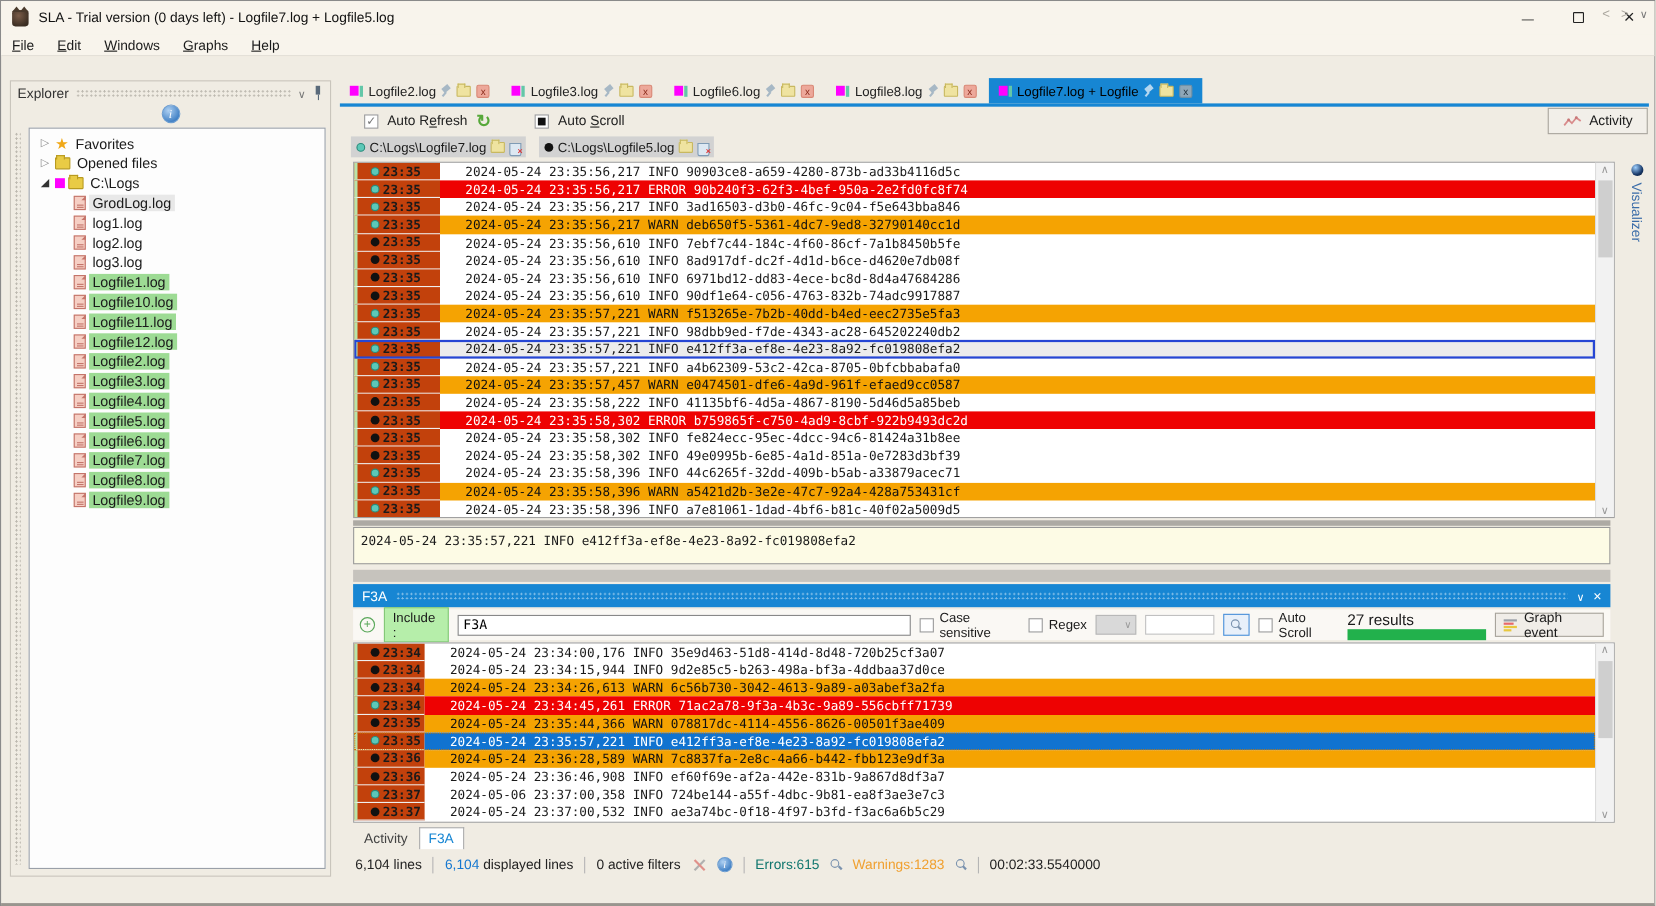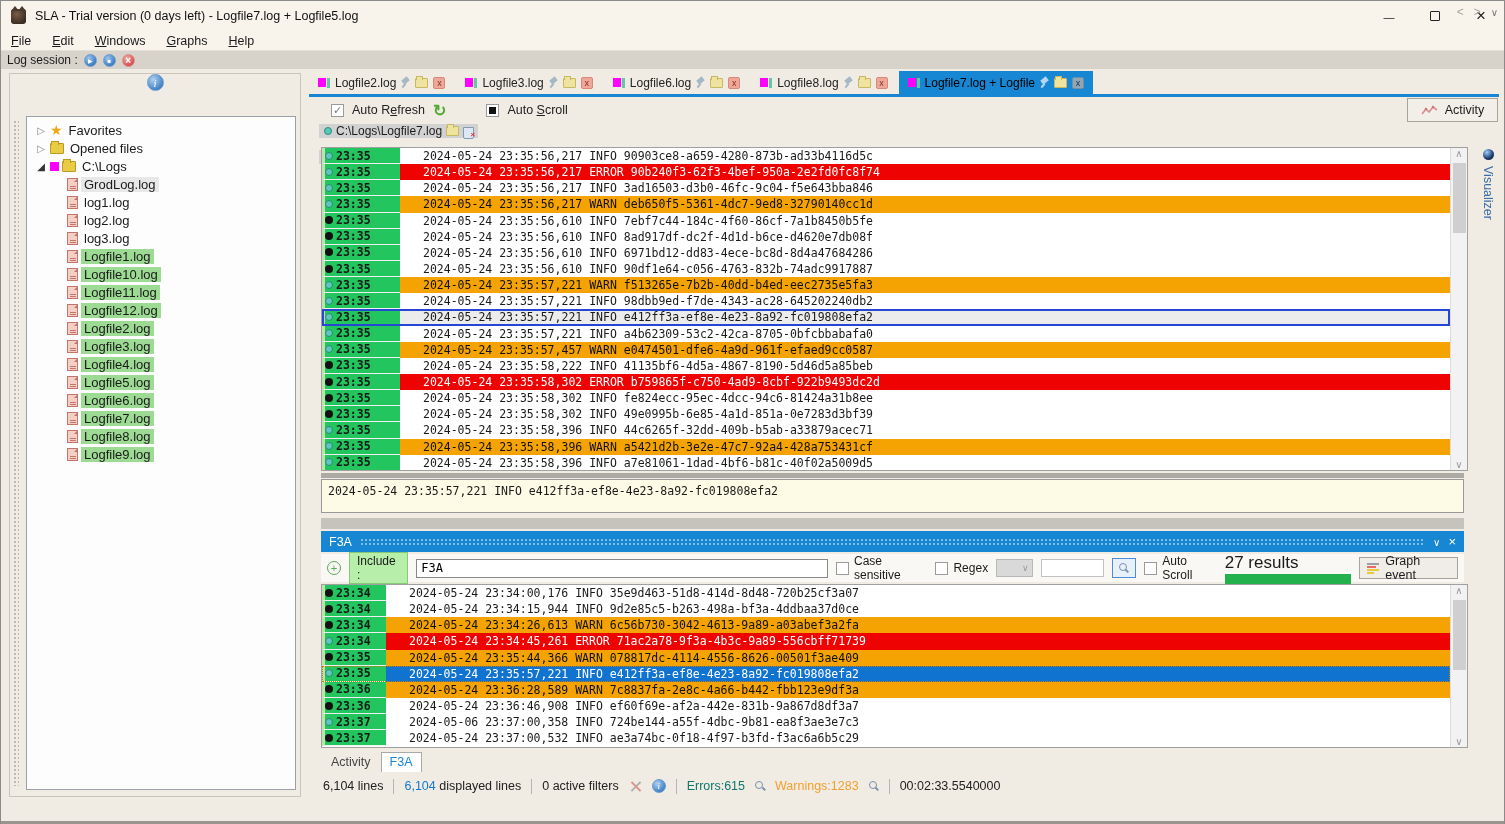--- a/index.html
+++ b/index.html
@@ -83,36 +83,36 @@
   #toolbar-row { position:absolute; left:330px; top:99px; height:20px; display:flex; align-items:center; gap:8px; font-size:12.5px; color:#222; }
   .cb { width:13px; height:13px; border:1px solid #9a9a9a; background:#fff; display:flex; align-items:center; justify-content:center; flex:none; }
   .cb.checked::before { content:"✓"; color:#777; font-size:11px; }
   .cb.indet::before { content:""; width:7px; height:7px; background:#111; }
   .gap24 { width:24px; }
   .refresh-icon::before { content:"↻"; color:#56a839; font-size:16px; font-weight:bold; }
   #activity-btn { position:absolute; left:1406px; top:97px; width:91px; height:24px; background:#f2efe9; border:1px solid #a8a49c; display:flex; align-items:center; justify-content:center; gap:6px; font-size:12.5px; }
   .activity-icon { width:18px; height:11px; }
 
   
-  #pathrow { position:absolute; left:318px; top:123px; height:14px; display:flex; gap:12px;flex-direction:column; }
+  #pathrow { position:absolute; left:318px; top:123px; height:14px; display:flex; gap:12px; }
   .path-chip { background:#d2d2d2; height:19px; display:flex; align-items:center; gap:4px; padding:0 5px; font-size:12px; }
   .dot { width:8px; height:8px; border-radius:50%; flex:none; }
   .dot.teal { background:#5cc8b8; border:1px solid #2a8a7a; }
   .dot.black { background:#111; }
   .trash-icon { width:10px; height:12px; position:relative; flex:none; }
   .trash-icon::before { content:""; position:absolute; left:0; top:2px; width:9px; height:10px; border:1px solid #7f9bb5; border-radius:0 0 2px 2px; background:#dde8f2; }
   .trash-icon::after { content:"×"; position:absolute; right:-2px; bottom:-2px; color:#d33; font-size:8px; font-weight:bold; }
 
   
   .log-list { position:absolute; background:#fff; border:1px solid #a0a0a0; display:flex; }
   #mainlist { left:320px; top:146px; width:1147px; height:324px; }
   #filterlist { left:320px; top:583px; width:1147px; height:164px; }
   .rows { flex:1; overflow:hidden; }
   .log-row { height:16.15px; display:flex; font-family:"DejaVu Sans Mono", monospace; font-size:11.5px; }
-  .gutter { width:78px; flex:none; background:#22c55e; border-left:3px solid #b9e4aa; border-bottom:1px solid #efefef; display:flex; align-items:center; gap:3px; padding-left:0; font-weight:bold; }
+  .gutter { width:78px; flex:none; background:#c2410c; border-left:3px solid #b9e4aa; border-bottom:1px solid #efefef; display:flex; align-items:center; gap:3px; padding-left:12px; font-weight:bold; }
   #filterlist .gutter { width:64px; }
   .msg { flex:1; display:flex; align-items:center; padding-left:23px; white-space:nowrap; overflow:hidden; }
   .log-row.error .msg { background:#ee0202; color:#fff; }
   .log-row.warn .msg { background:#f5a302; color:#111; }
   .log-row.sel-main { outline:2px solid #2646d4; outline-offset:-2px; }
   .log-row.sel-main .msg { background:#ececec; }
   .log-row.sel-filter { outline:1px dotted #cc7a00; outline-offset:-1px; }
   .log-row.sel-filter .msg { background:#1173d0; color:#fff; }
   .vscroll { width:17px; flex:none; background:#f2f2f2; border-left:1px solid #dcdcdc; display:flex; flex-direction:column; align-items:center; font-size:10px; color:#999; }
   .vscroll .thumb { width:13px; height:70px; background:#cfcfcf; margin-top:4px; }
@@ -136,21 +136,21 @@
   #filter-input { width:432px; height:19px; border:1px solid #888; font-family:"DejaVu Sans Mono", monospace; font-size:12px; padding:0 4px; background:#fff; }
   .cb-label { display:flex; align-items:center; gap:5px; }
   .mini-combo { width:38px; height:18px; background:#d9d9d9; border:1px solid #b8b8b8; color:#999; font-size:9px; display:flex; align-items:center; justify-content:flex-end; padding-right:3px; }
   .mini-combo::before { content:"∨"; }
   .mini-input { width:66px; height:18px; background:#fff; border:1px solid #c0c0c0; }
   .search-btn { width:26px; height:20px; border:1px solid #4a90d9; background:#e8f0fa; display:flex; align-items:center; justify-content:center; }
   .mag-icon { width:10px; height:10px; position:relative; flex:none; }
   .mag-icon::before { content:""; position:absolute; left:0; top:0; width:6px; height:6px; border:1.5px solid #7a92ae; border-radius:50%; }
   .mag-icon::after { content:""; position:absolute; left:6.5px; top:6.5px; width:4px; height:1.5px; background:#7a92ae; transform:rotate(45deg); }
   #results-block { display:flex; flex-direction:column; gap:1px; width:133px; }
-  #results-text { font-size:17px; }
+  #results-text { font-size:14px; }
   #results-bar { height:10px; background:#22b14c; width:100%; }
   #graph-btn { margin-left:auto; height:22px; border:1px solid #a8a49c; background:#f0ede8; display:flex; align-items:center; gap:6px; padding:0 7px; font-size:12.5px; }
   .graph-icon { width:12px; height:12px; display:flex; flex-direction:column; gap:1px; justify-content:center; }
   .graph-icon i { display:block; height:2px; }
   .graph-icon i:nth-child(1){ background:#9aa0a8; width:12px; }
   .graph-icon i:nth-child(2){ background:#e86a6a; width:9px; }
   .graph-icon i:nth-child(3){ background:#e8c83e; width:12px; }
   .graph-icon i:nth-child(4){ background:#e8c83e; width:7px; }
 
   
@@ -199,34 +199,28 @@
   </div>
 
   <div id="menubar">
       <span class="menu-item"><u>F</u>ile</span>
       <span class="menu-item"><u>E</u>dit</span>
       <span class="menu-item"><u>W</u>indows</span>
       <span class="menu-item"><u>G</u>raphs</span>
       <span class="menu-item"><u>H</u>elp</span>
     </div>
 
-  <div id="sessionbar">
-    <span>Log session :</span>
-    <span class="round-btn round-blue">
-        <span class="icon-play"></span>
-      </span>
-    <span class="round-btn round-blue">
-        <span class="icon-stop"></span>
-      </span>
-    <span class="round-btn round-red">
-        <span class="icon-x"></span>
-      </span>
-  </div>
 
   <div id="explorer">
+    <div id="explorer-header">
+      <span>Explorer</span>
+      <span class="dots-fill"></span>
+      <span class="chev"></span>
+      <span class="pin-icon"></span>
+    </div>
     <div id="explorer-info-row">
       <span class="info-icon"></span>
     </div>
     <div id="explorer-grip"></div>
     <div id="tree-box">
         <div class="tree-item lvl0">
           <span class="expander collapsed"></span>
           <span class="star-icon"></span>
           <span class="tree-label">Favorites</span>
         </div>

